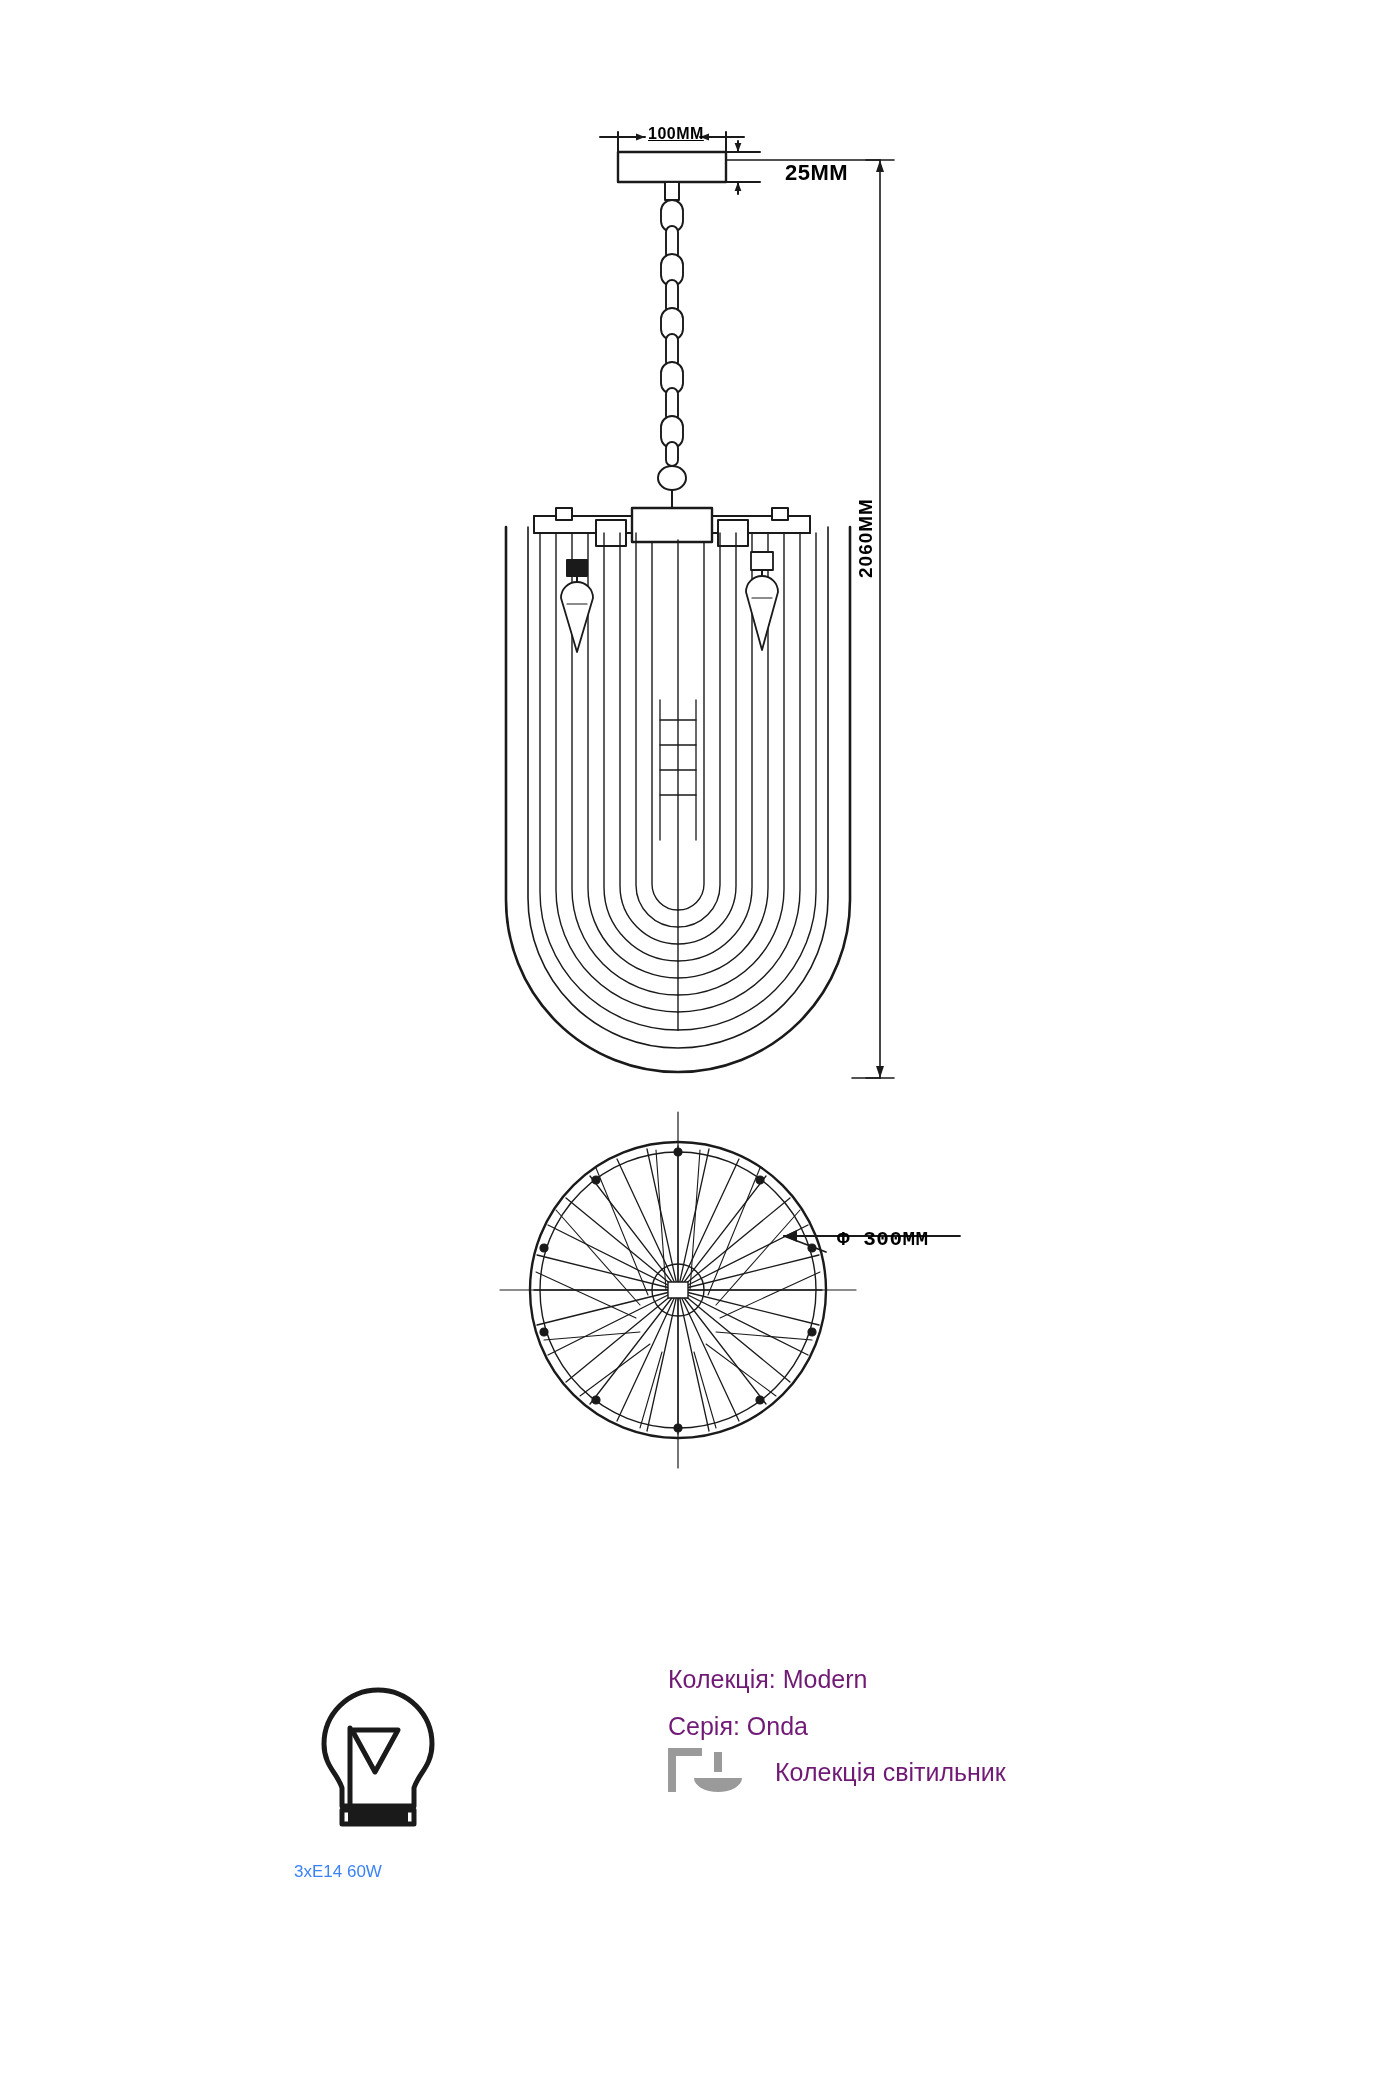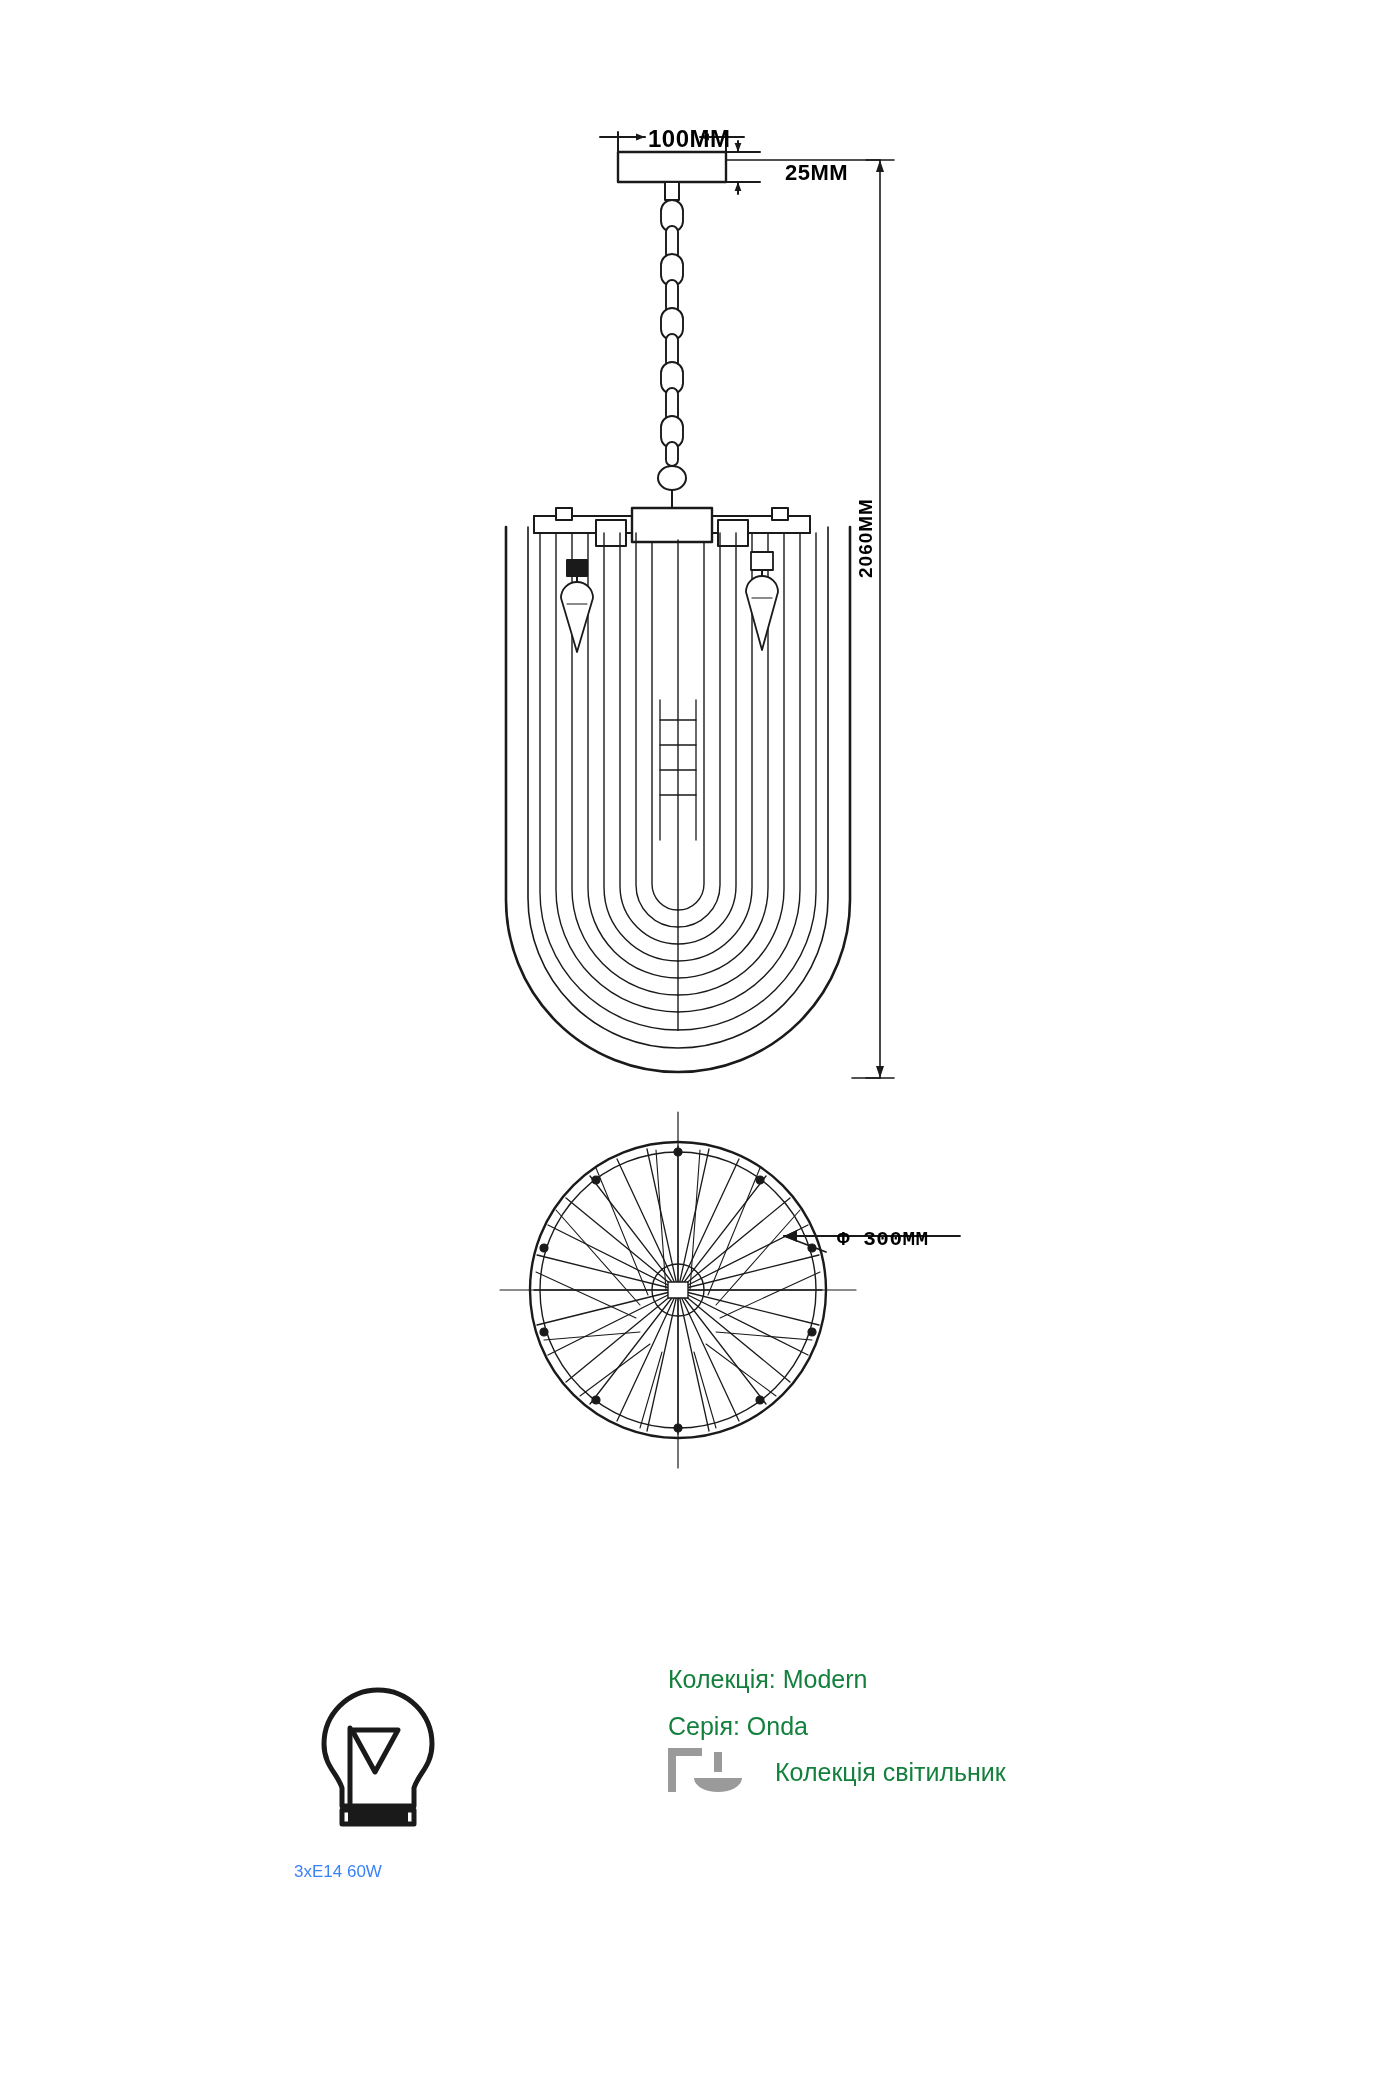--- a/index.html
+++ b/index.html
@@ -24,22 +24,23 @@
   .dim-label {
     position: absolute;
     font-family: "Liberation Sans", sans-serif;
     font-weight: bold;
     color: #000;
     white-space: nowrap;
   }
   #dim-top-width {
     left: 648px;
     top: 125px;
-    font-size: 24px;
+    font-size: 16px;
     letter-spacing: 0.5px;
+    text-decoration: underline;
   }
   #dim-canopy-height {
     left: 741px;
     top: 160px;
     font-size: 22px;
     letter-spacing: 0.5px;
     margin-left: 44px;
   }
   #dim-total-height {
     left: 855px;
@@ -53,21 +54,21 @@
     left: 837px;
     top: 1228px;
     font-size: 21px;
     letter-spacing: 0.5px;
     font-family: Liberation Mono, monospace;
   }
   .info-text {
     position: absolute;
     font-family: "Liberation Sans", sans-serif;
     font-size: 25px;
-    color: #15803d;
+    color: #701a75;
     white-space: nowrap;
   }
   #info-collection { left: 668px; top: 1665px; }
   #info-series     { left: 668px; top: 1712px; }
   #info-type       { left: 775px; top: 1758px; }
   #lamp-spec {
     position: absolute;
     left: 294px;
     top: 1862px;
     font-size: 17px;

